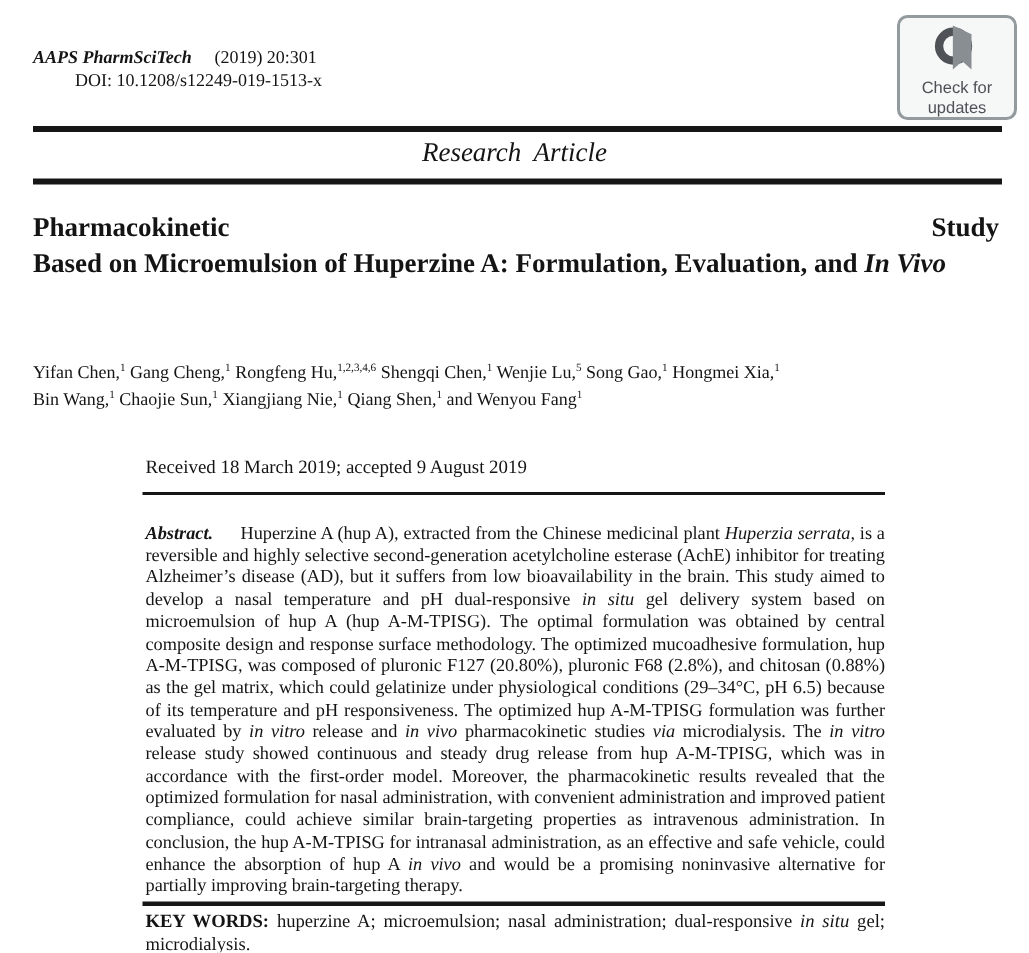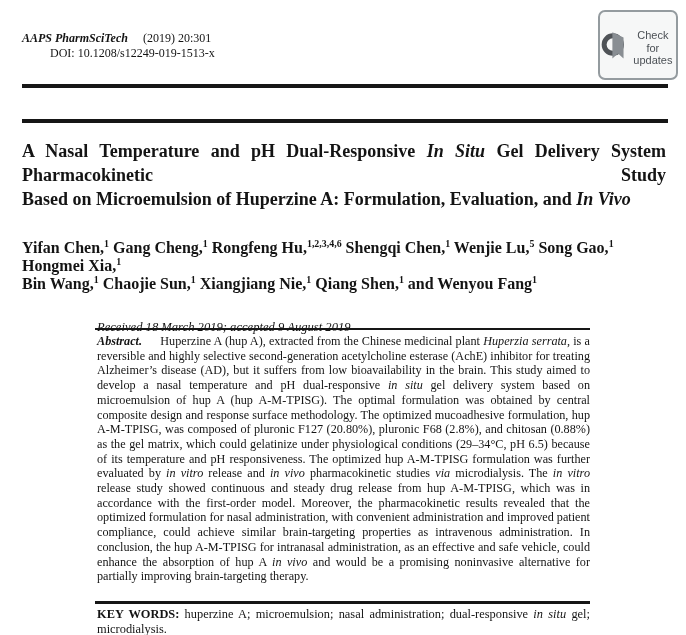--- a/index.html
+++ b/index.html
@@ -10,21 +10,21 @@
     overflow:hidden;
   }
   
   .journal-block { position:absolute; left:22px; top:32px; font-size:12px; line-height:13.5px; white-space:nowrap; }
   .journal-name { font-weight:bold; font-style:italic; margin-right:15px; }
   .doi-line { margin-top:1px;margin-left:28px; }
   
   .badge {
     position:absolute; left:598px; top:10px; width:80px; height:70px;
     background:#f6f7f7; border:2px solid #949b9f; border-radius:7px;
-    display:flex; flex-direction:row; align-items:center; padding-top:4px;
+    display:flex; flex-direction:column; align-items:center; padding-top:4px;
     cursor:pointer;
   }
   .badge-text {
     font-family:"Liberation Sans","DejaVu Sans",sans-serif;
     font-size:11px; line-height:12.5px; color:#4c5156; text-align:center;
     width:56px; margin-top:2px;
   }
   
   .rule { position:absolute; background:#161616; }
   .rule-a { left:22px; top:84px;  width:646px; height:4px; }
@@ -33,25 +33,25 @@
   .rule-d { left:95px; top:601px; width:495px; height:3px; }
   .article-type {
     position:absolute; left:0; top:91px; width:686px; text-align:center;
     font-style:italic; font-size:18px; word-spacing:4px;
   }
   
   .title { position:absolute; left:22px; top:139px; width:644px; font-size:18px; font-weight:bold; }
   .title-line { text-align:justify; text-align-last:justify; line-height:24px; }
   .title-line:last-child { text-align-last:left; }
   
-  .authors { position:absolute; left:22px; top:239px; width:650px; font-size:16px; font-weight:bold; line-height:18px; }
+  .authors { position:absolute; left:22px; top:239px; width:650px; font-size:12px; font-weight:normal; line-height:18px; }
   .authors sup, .rich sup { font-size:0.62em; line-height:0; vertical-align:super; }
   
-  .received { position:absolute; left:97px; top:320px; font-size:12.6px; font-style:italic; }
-  .abstract { position:absolute; left:97px; top:334px; width:493px; font-size:12.2px; line-height:14.7px; text-align:justify; }
+  .received { position:absolute; left:97px; top:304px; font-size:12.6px; }
+  .abstract { position:absolute; left:97px; top:348px; width:493px; font-size:12.2px; line-height:14.7px; text-align:justify; }
   .keywords { position:absolute; left:97px; top:607px; width:493px; font-size:12.4px; line-height:14.8px; text-align:justify; }
 </style>
 </head>
 <body>
 
 <div class="page">
 
   <div class="journal-block">
     <div>
       <span class="journal-name">AAPS PharmSciTech</span><span>(2019) 20:301</span>
@@ -61,24 +61,24 @@
 
   <div class="badge">
     <svg width="36" height="38" viewBox="0 0 36 38">
       <circle cx="15.5" cy="16" r="10.5" fill="none" stroke="#4f5357" stroke-width="6"></circle>
       <polygon points="15,1 28.5,7.5 28.5,33 21.8,27 15,33" fill="#898e93"></polygon>
     </svg>
     <div class="badge-text">Check for updates</div>
   </div>
 
   <div class="rule rule-a"></div>
+  <div class="article-type">Research Article</div>
   <div class="rule rule-b"></div>
 
   <h1 class="title">
-    <div class="title-line rich"><span>A Nasal Temperature and pH Dual-Responsive </span><span style="font-style: italic;">In Situ</span><span> Gel Delivery System</span></div>
     <div class="title-line rich"><span>Pharmacokinetic Study</span></div>
     <div class="title-line rich"><span>Based on Microemulsion of Huperzine A: Formulation, Evaluation, and </span><span style="font-style: italic;">In Vivo</span></div>
   </h1>
 
   <div class="authors rich"><span>Yifan Chen,</span><sup>1</sup><span> Gang Cheng,</span><sup>1</sup><span> Rongfeng Hu,</span><sup>1,2,3,4,6</sup><span> Shengqi Chen,</span><sup>1</sup><span> Wenjie Lu,</span><sup>5</sup><span> Song Gao,</span><sup>1</sup><span> Hongmei Xia,</span><sup>1</sup><br><span>Bin Wang,</span><sup>1</sup><span> Chaojie Sun,</span><sup>1</sup><span> Xiangjiang Nie,</span><sup>1</sup><span> Qiang Shen,</span><sup>1</sup><span> and Wenyou Fang</span><sup>1</sup></div>
 
   <div class="received">Received 18 March 2019; accepted 9 August 2019</div>
 
   <div class="rule rule-c"></div>
 

